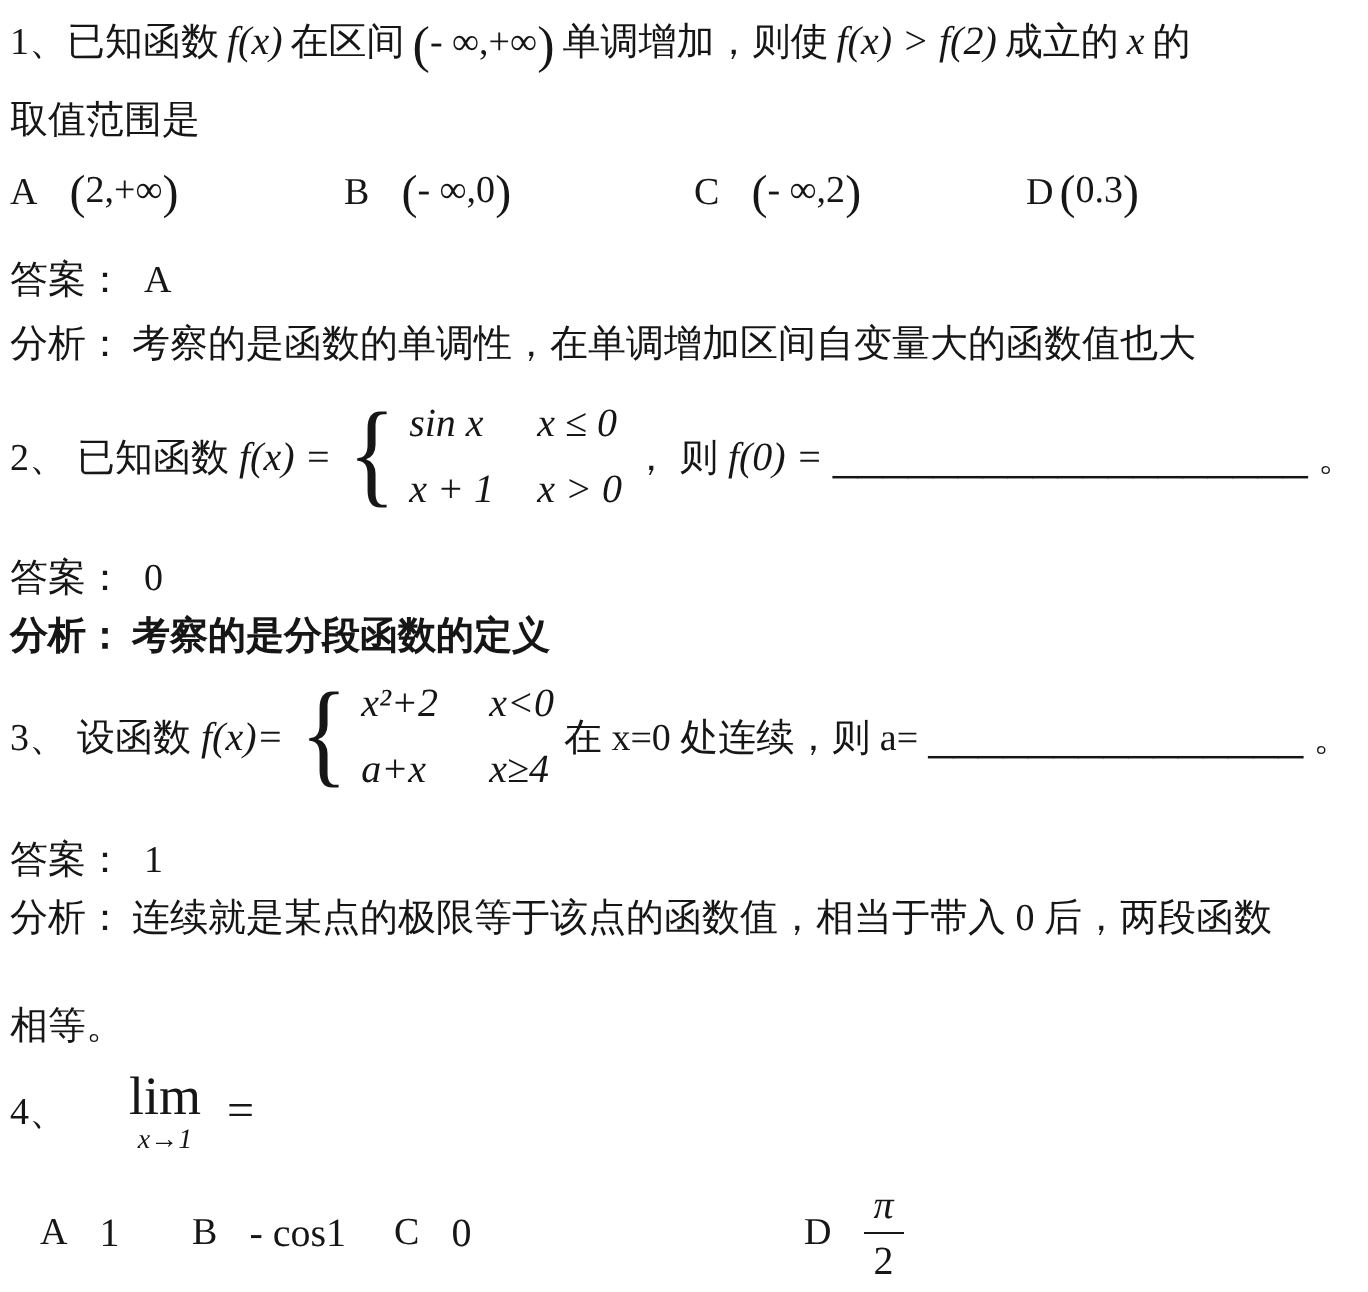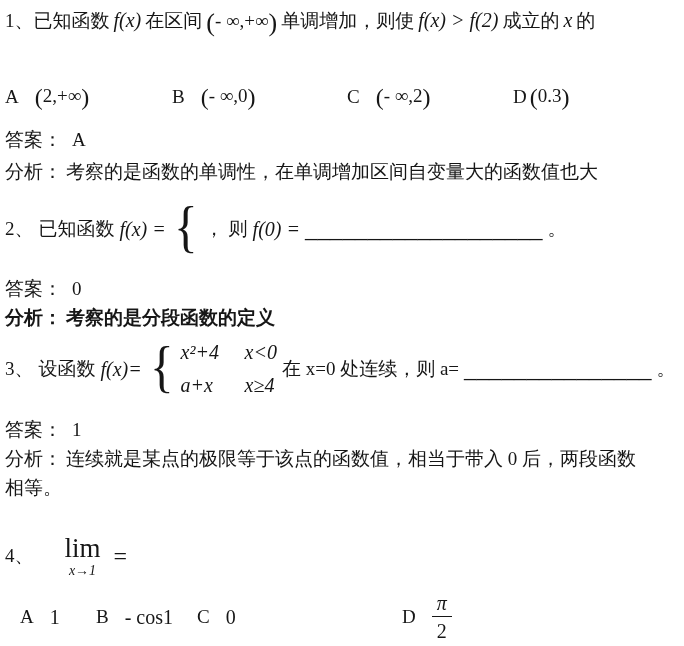--- a/index.html
+++ b/index.html
@@ -31,21 +31,21 @@
   .q2{top:196px;height:66px;display:flex;align-items:center;gap:5px;}
   .q3{top:338px;height:62px;display:flex;align-items:center;gap:5px;}
   .brace{font-size:58px;font-weight:400;line-height:0.9;transform:scaleX(0.85);margin:0 0 4px 1px;font-style:normal;}
   .cases{display:inline-flex;flex-direction:column;gap:10px;}
   .case-row{display:inline-flex;align-items:baseline;}
   .case-row .expr{display:inline-block;min-width:64px;}
   .ans2{top:276px;text-align:right;}
   .ana2{top:305px;font-weight:bold;}
   .ans3{top:417px;}
   .ana3-1{top:446px;}
-  .ana3-2{top:475px;}
+  .ana3-2{top:500px;}
 
   
   .q4{top:524px;height:64px;display:flex;align-items:center;gap:9px;}
   .lim-stack{display:inline-flex;flex-direction:column;align-items:center;line-height:1;margin-left:22px;}
   .lim-word{font-size:27px;font-style:normal;}
   .lim-sub{font-size:14px;font-style:italic;margin-top:2px;}
   .frac{display:inline-flex;flex-direction:column;align-items:center;line-height:1.1;}
   .frac-num{border-bottom:2px solid #161616;padding:0 8px 3px;}
   .frac-den{padding-top:3px;}
   .frac.big{font-size:25px;font-style:normal;}
@@ -69,20 +69,23 @@
     <span class="cn">1、</span><span class="cn">已知函数</span>
     <span class="math">f(x)</span>
     <span class="cn">在区间</span>
     <span><span class="paren">(</span><span class="mbody">- ∞,+∞</span><span class="paren">)</span></span>
     <span class="cn">单调增加，则使</span>
     <span class="math">f(x) &gt; f(2)</span>
     <span class="cn">成立的</span>
     <span class="math">x</span>
     <span class="cn">的</span>
   </div>
+  <div class="row q1-l2">
+    <span class="cn">取值范围是</span>
+  </div>
 
   <div class="q1-opts">
     <span class="opt">
         <span class="cn">A</span>
         <span><span class="paren">(</span><span class="mbody">2,+∞</span><span class="paren">)</span></span>
       </span>
     <span class="opt">
         <span class="cn">B</span>
         <span><span class="paren">(</span><span class="mbody">- ∞,0</span><span class="paren">)</span></span>
       </span>
@@ -101,20 +104,30 @@
   </div>
   <div class="row ans1">
     <span class="cn">答案：</span><span class="ansval">A</span>
   </div>
 
   <div class="row q2">
     <span class="cn">2、</span>
     <span class="cn">已知函数</span>
     <span class="math">f(x) =</span>
     <span class="brace">{</span>
+    <span class="cases">
+      <span class="case-row">
+          <span class="math expr">sin x</span>
+          <span class="math">x ≤ 0</span>
+        </span>
+      <span class="case-row">
+          <span class="math expr">x + 1</span>
+          <span class="math">x &gt; 0</span>
+        </span>
+    </span>
     <span class="cn">，</span>
     <span class="cn">则</span>
     <span class="math">f(0) =</span>
     <span class="blank">___________________</span>
     <span class="cn">。</span>
   </div>
 
   <div class="row ans2">
     <span class="cn">答案：</span><span class="ansval">0</span>
   </div>
@@ -122,21 +135,21 @@
     <span class="cn">分析：</span><span class="cn analysis-text">考察的是分段函数的定义</span>
   </div>
 
   <div class="row q3">
     <span class="cn">3、</span>
     <span class="cn">设函数</span>
     <span class="math">f(x)=</span>
     <span class="brace">{</span>
     <span class="cases">
       <span class="case-row">
-          <span class="math expr">x²+4</span>
+          <span class="math expr">x²+2</span>
           <span class="math">x&lt;0</span>
         </span>
       <span class="case-row">
           <span class="math expr">a+x</span>
           <span class="math">x≥4</span>
         </span>
     </span>
     <span class="cn">在 x=0 处连续，则 a=</span>
     <span class="blank">_______________</span>
     <span class="cn">。</span>

